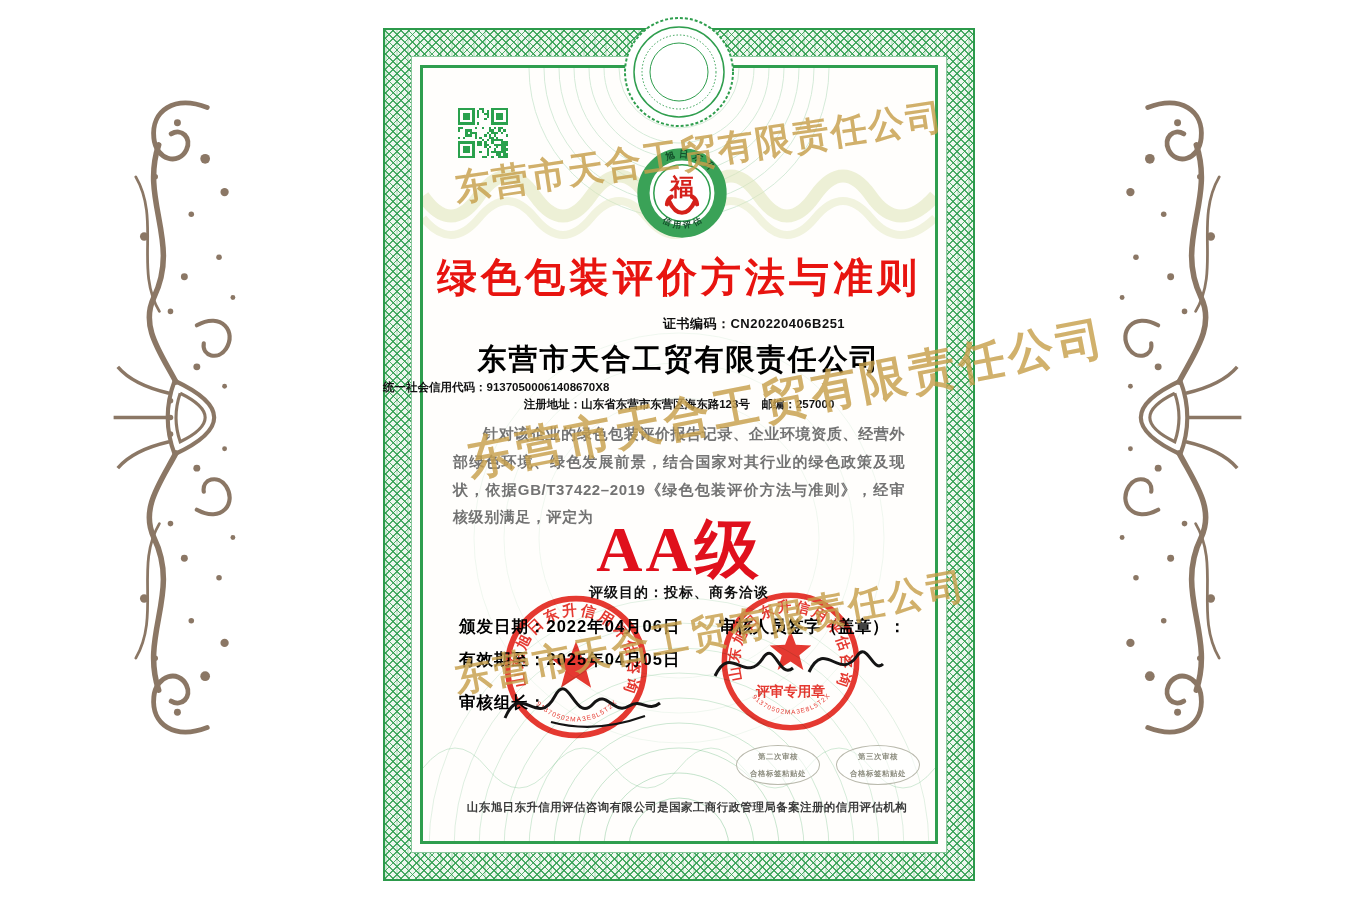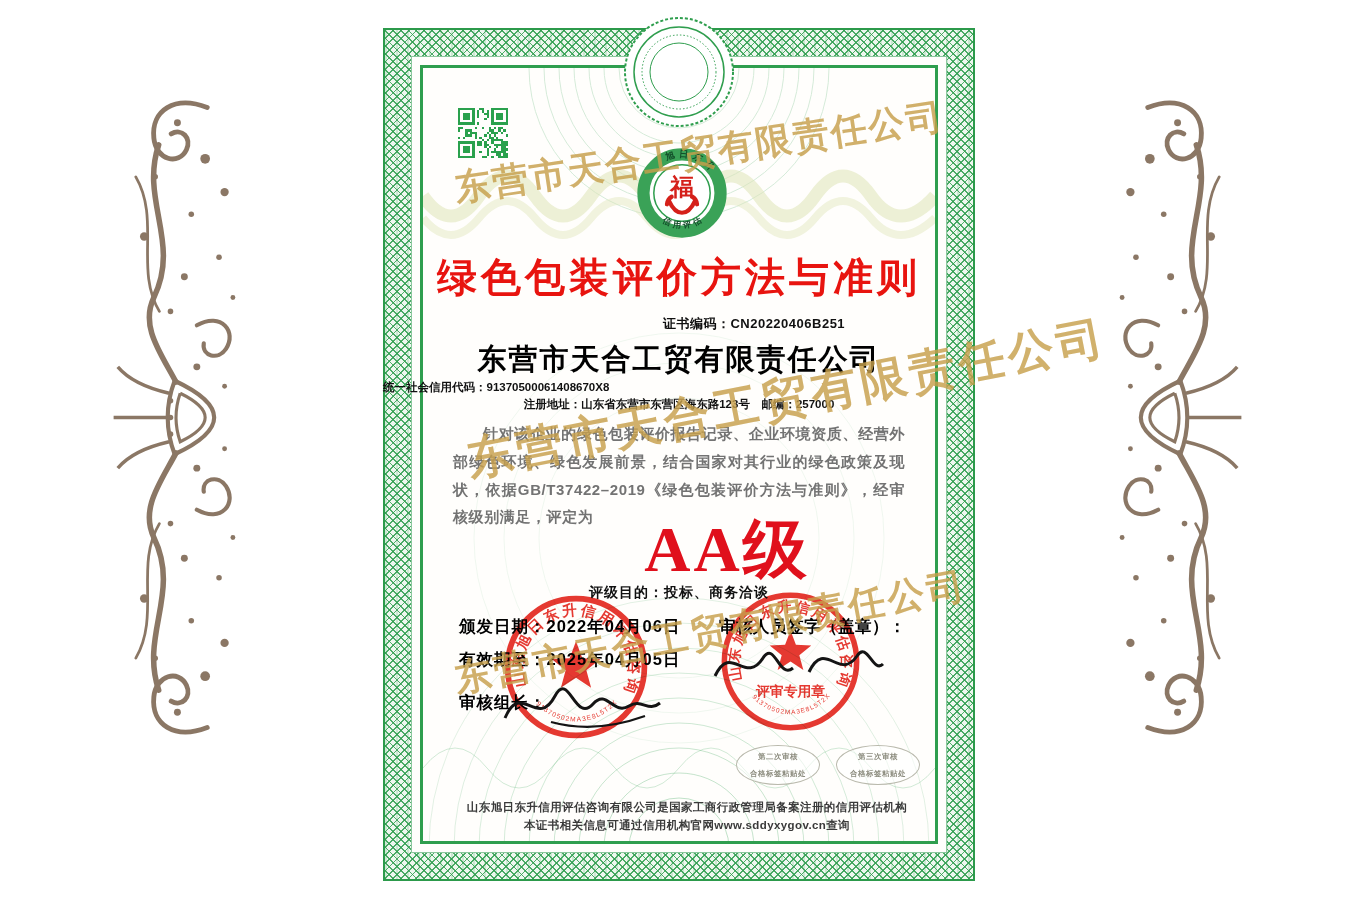--- a/index.html
+++ b/index.html
@@ -33,21 +33,21 @@
            font-size:29px;font-weight:bold;color:#000;letter-spacing:2px;}
   .credit{position:absolute;left:0;top:352px;width:100%;text-align:left;z-index:10;
           font-size:11.5px;font-weight:bold;color:#111;}
   .addr{position:absolute;left:0;top:369px;width:100%;text-align:center;z-index:10;
         font-size:11.5px;font-weight:bold;color:#111;}
   .bodypara{position:absolute;left:70px;top:392px;width:452px;z-index:10;
         font-size:15px;font-weight:bold;color:#737373;line-height:1.85;
         text-align:justify;text-indent:2em;letter-spacing:.6px;}
   .grade{position:absolute;left:0;top:478px;width:100%;text-align:center;z-index:10;
         font-family:"Liberation Serif","DejaVu Serif",serif;
-        font-size:64px;font-weight:bold;color:#e0101c;letter-spacing:3px;padding-left:48px;}
+        font-size:64px;font-weight:bold;color:#e0101c;letter-spacing:3px;}
   .purpose{position:absolute;left:0;top:556px;width:100%;text-align:center;z-index:10;
         font-size:14px;font-weight:bold;color:#111;letter-spacing:1px;}
   .row{position:absolute;left:76px;z-index:10;font-size:16.5px;font-weight:bold;color:#000;letter-spacing:1px;}
   .r1{top:588px;} .r2{top:621px;} .r3{top:664px;}
   .signlabel{position:absolute;left:336px;top:588px;z-index:10;font-size:16.5px;font-weight:bold;color:#000;letter-spacing:.5px;}
   .seal{position:absolute;z-index:20;mix-blend-mode:multiply;opacity:.9;}
   .seal.left{left:117px;top:563px;width:152px;height:152px;}
   .seal.right{left:334px;top:560px;width:147px;height:147px;}
   .sig{position:absolute;z-index:21;}
   .sig.left{left:112px;top:630px;width:172px;height:86px;}
@@ -361,19 +361,18 @@
     <div class="ovalstamp stamp2">
       <span>第二次审核</span>
       <span>合格标签粘贴处</span>
     </div>
     <div class="ovalstamp stamp3">
       <span>第三次审核</span>
       <span>合格标签粘贴处</span>
     </div>
 
     <div class="footer f1">山东旭日东升信用评估咨询有限公司是国家工商行政管理局备案注册的信用评估机构</div>
-    <div class="footer f2">本证书相关信息可通过信用机构官网www.sddyxygov.cn查询</div>
   </div>
 
   <div class="wm wm1">东营市天合工贸有限责任公司</div>
   <div class="wm wm2">东营市天合工贸有限责任公司</div>
   <div class="wm wm3">东营市天合工贸有限责任公司</div>
 </div>
 
 </body></html>

